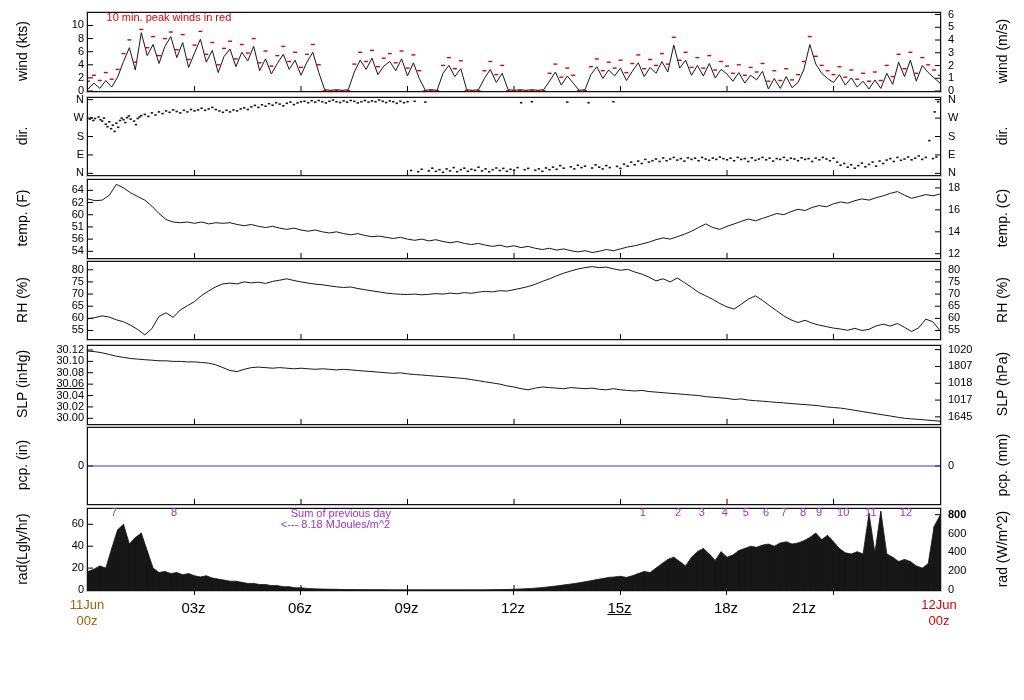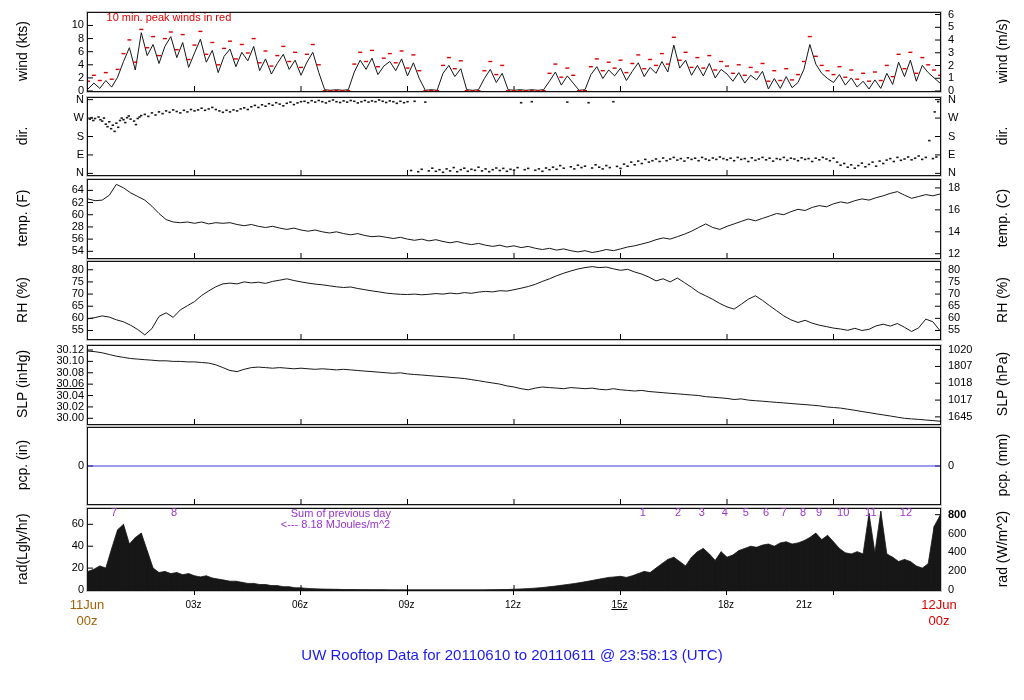--- a/index.html
+++ b/index.html
@@ -7,21 +7,21 @@
   .fig{position:relative;width:1024px;height:700px;background:#fff;overflow:hidden;}
   .panel{position:absolute;left:0;width:1024px;}
   .panel svg.plot{position:absolute;left:87px;top:0;display:block;border:1px solid #111;outline:1px solid #c4c4c4;background:#fff;}
   .yt{position:absolute;font-size:11px;color:#000;line-height:12px;}
   .yt.l{left:30px;width:54px;text-align:right;}
   .yt.r{left:948px;width:60px;text-align:left;}
   .vlab{position:absolute;white-space:nowrap;font-size:14px;color:#000;}
   .ann{position:absolute;white-space:nowrap;font-size:11px;line-height:12px;}
   .xaxis{position:absolute;left:0;top:590px;width:1024px;height:50px;}
   .xtickmark{position:absolute;width:1px;height:5px;background:#000;top:0;}
-  .xt{position:absolute;top:9px;font-size:10px;color:#000;transform:translateX(-50%);}
+  .xt{position:absolute;top:9px;font-size:15px;color:#000;transform:translateX(-50%);}
   .xend{position:absolute;top:7px;font-size:13px;text-align:center;transform:translateX(-50%);line-height:16px;}
   .title{position:absolute;top:646px;left:0;width:1024px;text-align:center;font-size:15px;}
 </style>
 <title>UW Rooftop Data for 20110610  to  20110611 @ 23:58:13  (UTC)</title></head>
 <body>
 
 <div class="fig">
   <div class="panel" style="top: 12px; height: 78px;">
       <svg width="852" height="78" class="plot">
         <line x1="0" y1="78" x2="5" y2="78" stroke="#000" stroke-width="1"></line>
@@ -511,21 +511,21 @@
         <line x1="213" y1="73" x2="213" y2="78" stroke="#000" stroke-width="1"></line>
         <line x1="319.5" y1="73" x2="319.5" y2="78" stroke="#000" stroke-width="1"></line>
         <line x1="426" y1="73" x2="426" y2="78" stroke="#000" stroke-width="1"></line>
         <line x1="532.5" y1="73" x2="532.5" y2="78" stroke="#000" stroke-width="1"></line>
         <line x1="639" y1="73" x2="639" y2="78" stroke="#000" stroke-width="1"></line>
         <line x1="745.5" y1="73" x2="745.5" y2="78" stroke="#000" stroke-width="1"></line>
         <polyline points="0.0,18.9 7.1,20.7 14.2,20.1 21.3,15.2 28.4,4.3 35.5,7.9 42.6,12.8 49.7,16.5 56.8,20.1 63.9,26.2 71.0,33.5 78.1,39.6 85.2,42.0 92.3,42.7 99.4,42.0 106.5,43.3 113.6,42.0 120.7,43.9 127.8,42.7 134.9,43.3 142.0,42.7 149.1,44.5 156.2,45.7 163.3,44.5 170.4,46.3 177.5,47.5 184.6,46.3 191.7,48.1 198.8,49.4 205.9,48.1 213.0,50.0 220.1,51.2 227.2,50.0 234.3,51.8 241.4,53.0 248.5,51.8 255.6,53.6 262.7,54.8 269.8,53.6 276.9,55.5 284.0,56.7 291.1,56.1 298.2,57.3 305.3,58.5 312.4,57.3 319.5,59.1 326.6,60.3 333.7,59.1 340.8,60.9 347.9,59.7 355.0,61.5 362.1,62.8 369.2,61.5 376.3,63.4 383.4,64.6 390.5,63.4 397.6,65.2 404.7,66.4 411.8,65.2 418.9,67.0 426.0,65.8 433.1,67.6 440.2,66.4 447.3,68.3 454.4,69.5 461.5,68.3 468.6,70.1 475.7,68.9 482.8,70.7 489.9,71.9 497.0,70.7 504.1,72.5 511.2,71.3 518.3,69.5 525.4,70.7 532.5,68.9 539.6,67.0 546.7,65.8 553.8,64.0 560.9,62.2 568.0,59.7 575.1,57.9 582.2,59.1 589.3,56.7 596.4,54.2 603.5,51.2 610.6,47.5 617.7,43.9 624.8,47.5 631.9,49.4 639.0,46.3 646.1,43.9 653.2,41.4 660.3,39.0 667.4,40.8 674.5,38.4 681.6,36.0 688.7,33.5 695.8,34.7 702.9,31.7 710.0,29.3 717.1,30.5 724.2,27.4 731.3,25.6 738.4,26.8 745.5,23.8 752.6,21.9 759.7,23.2 766.8,20.7 773.9,18.9 781.0,20.1 788.1,17.7 795.2,15.8 802.3,13.4 809.4,11.6 816.5,15.2 823.6,18.3 830.7,16.5 837.8,14.6 844.9,15.8 852.0,14.0" fill="none" stroke="#171717" stroke-width="1"></polyline>
       </svg>
       <div class="yt l" style="top: 65.2969px;">54</div>
       <div class="yt l" style="top: 53.1094px;">56</div>
-      <div class="yt l" style="top: 40.9219px;">28</div>
+      <div class="yt l" style="top: 40.9219px;">51</div>
       <div class="yt l" style="top: 28.7344px;">60</div>
       <div class="yt l" style="top: 16.5469px;">62</div>
       <div class="yt l" style="top: 4.35938px;">64</div>
       <div class="yt r" style="top: 67.7344px;">12</div>
       <div class="yt r" style="top: 45.7969px;">14</div>
       <div class="yt r" style="top: 23.8594px;">16</div>
       <div class="yt r" style="top: 1.92187px;">18</div>
       <div class="vlab" style="left: 22px; top: 39px; transform: translate(-50%, -50%) rotate(-90deg);">temp. (F)</div>
       <div class="vlab" style="left: 1002px; top: 39px; transform: translate(-50%, -50%) rotate(-90deg);">temp. (C)</div>
     </div>
@@ -833,14 +833,13 @@
       <div class="xt" style="left: 804px;">21z</div>
       <div class="xend" style="left: 87px; color: #a16207;">
         <div>11Jun</div>
         <div>00z</div>
       </div>
       <div class="xend" style="left: 939px; color: rgb(221, 0, 0);">
         <div>12Jun</div>
         <div>00z</div>
       </div>
     </div>
-  <div class="title" style="color: rgb(26, 26, 238);">UW Rooftop Data for 20110610  to  20110611 @ 23:58:13  (UTC)</div>
 </div>
 
 </body></html>

